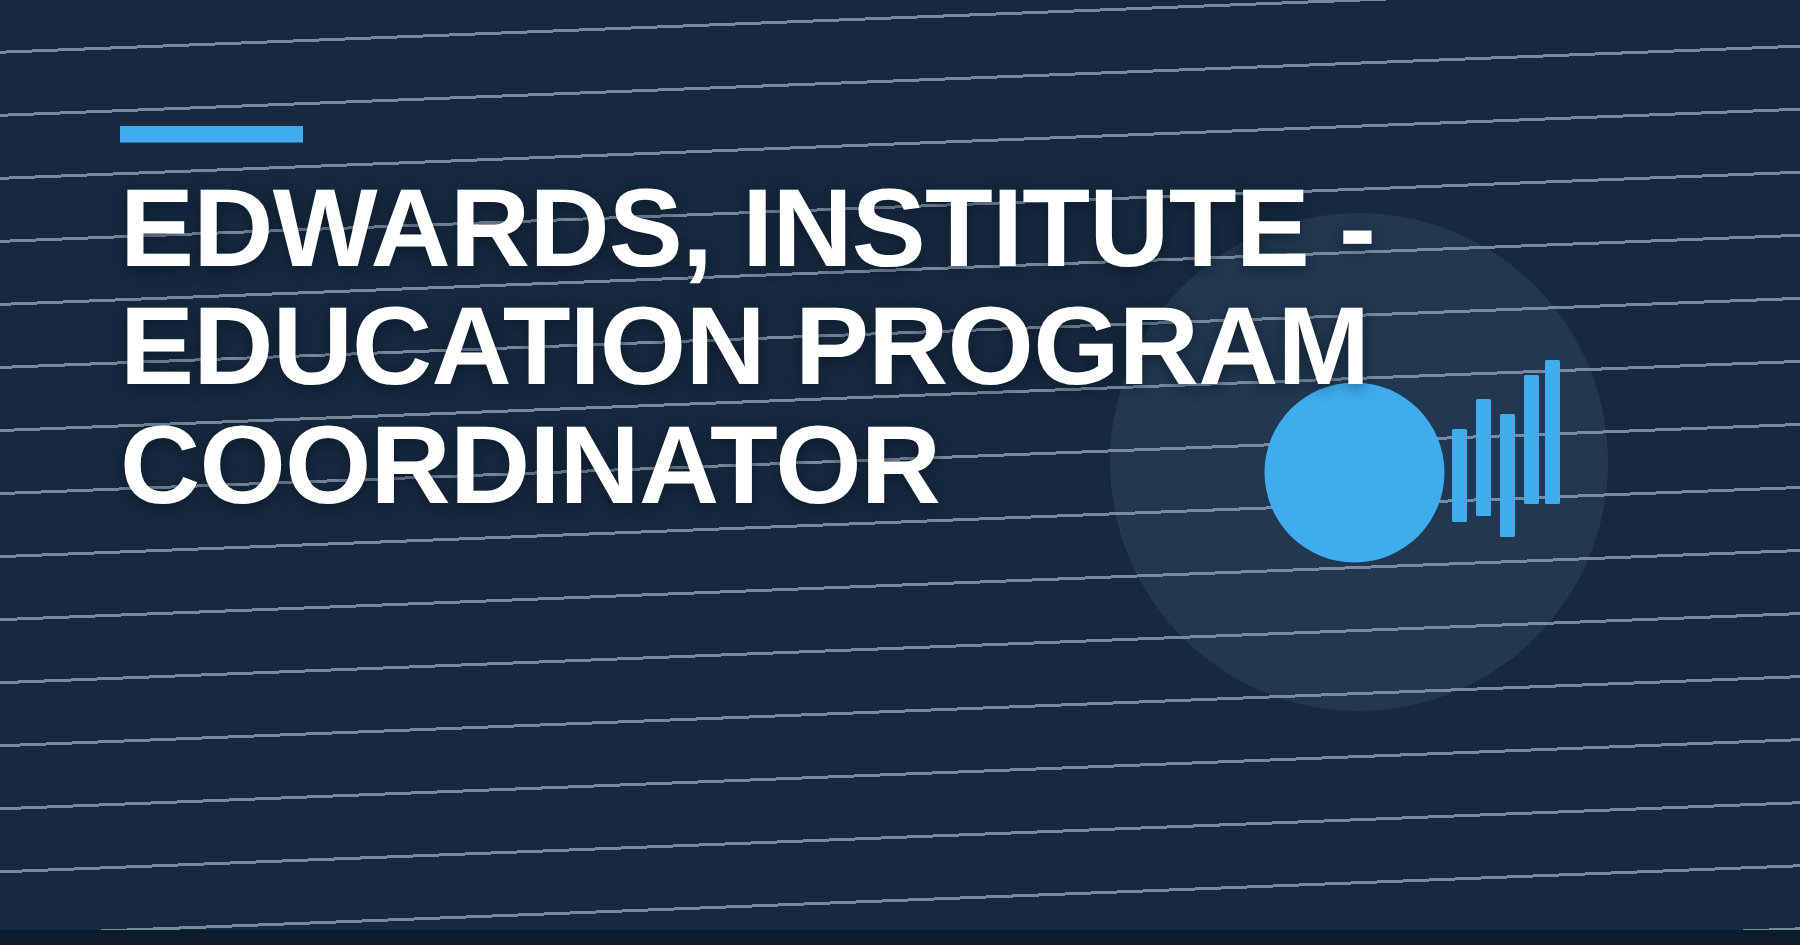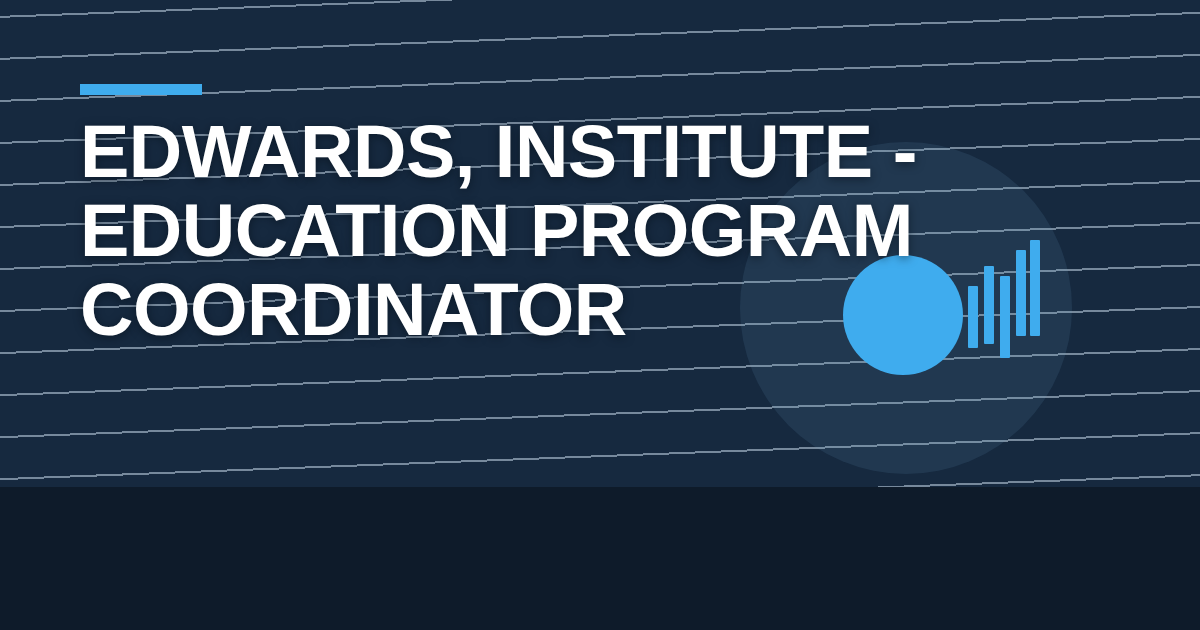--- a/index.html
+++ b/index.html
@@ -4,21 +4,21 @@
 <style>
   html, body {
     margin: 0;
     padding: 0;
     background: #0e1b2a;
   }
 
   #card {
     position: relative;
     width: 1200px;
-    height: 487px;
+    height: 620px;
     overflow: hidden;
     background: #16293F;
     font-family: "Liberation Sans", sans-serif;
   }
 
   
   #stripes {
     position: absolute;
     left: -12%;
     top: -18%;

